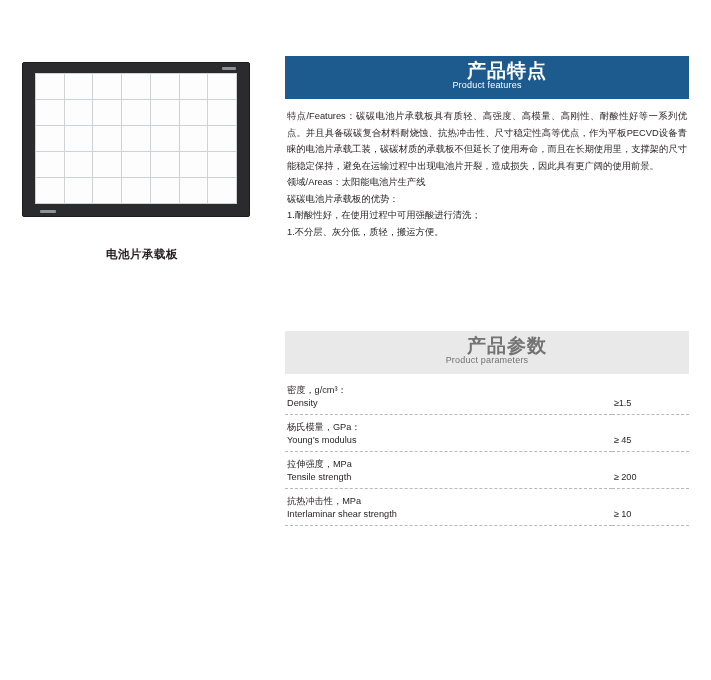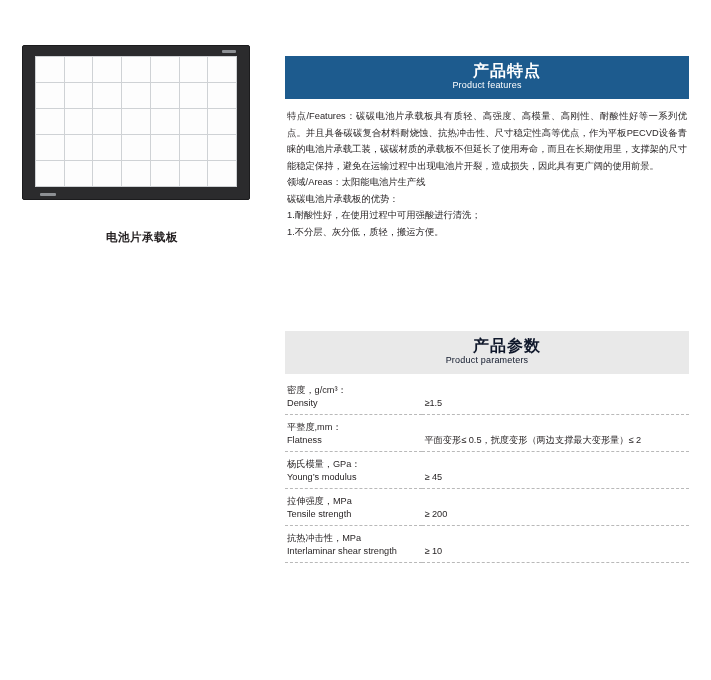--- a/index.html
+++ b/index.html
@@ -18,21 +18,21 @@
   .page {
     position: relative;
     width: 711px;
     height: 680px;
   }
 
   
   .product-figure {
     position: absolute;
     left: 22px;
-    top: 45px;
+    top: 62px;
     width: 240px;
   }
   .panel-frame {
     width: 228px;
     height: 155px;
     background: #2b2b2d;
     border: 1px solid #1b1b1d;
     border-radius: 2px;
     box-sizing: border-box;
     padding: 10px 12px 12px 12px;
@@ -94,24 +94,24 @@
 
   .sec-header {
     background: #1d5b8e;
     color: #ffffff;
     text-align: center;
     padding: 7px 0 7px 0;
     box-sizing: border-box;
   }
   .sec-header.grey {
     background: #e9e9e9;
-    color: #0f172a;
+    color: #737373;
   }
   .sec-title-cn {
-    font-size: 16px;
+    font-size: 19px;
     font-weight: bold;
     line-height: 16px;
     letter-spacing: 1px;
     padding-left: 40px;
   }
   .sec-title-en {
     font-size: 9px;
     line-height: 13px;
     letter-spacing: 0.2px;
   }
@@ -231,27 +231,20 @@
       <tbody>
         <tr>
           <td class="p-name">
             <span class="cn">密度，g/cm³：</span>
             <span class="en">Density</span>
           </td>
           <td class="p-value">≥1.5</td>
         </tr>
         <tr>
           <td class="p-name">
-            <span class="cn">平整度,mm：</span>
-            <span class="en">Flatness</span>
-          </td>
-          <td class="p-value">平面变形≤ 0.5，扰度变形（两边支撑最大变形量）≤ 2</td>
-        </tr>
-        <tr>
-          <td class="p-name">
             <span class="cn">杨氏模量，GPa：</span>
             <span class="en">Young’s modulus</span>
           </td>
           <td class="p-value">≥ 45</td>
         </tr>
         <tr>
           <td class="p-name">
             <span class="cn">拉伸强度，MPa</span>
             <span class="en">Tensile strength</span>
           </td>

